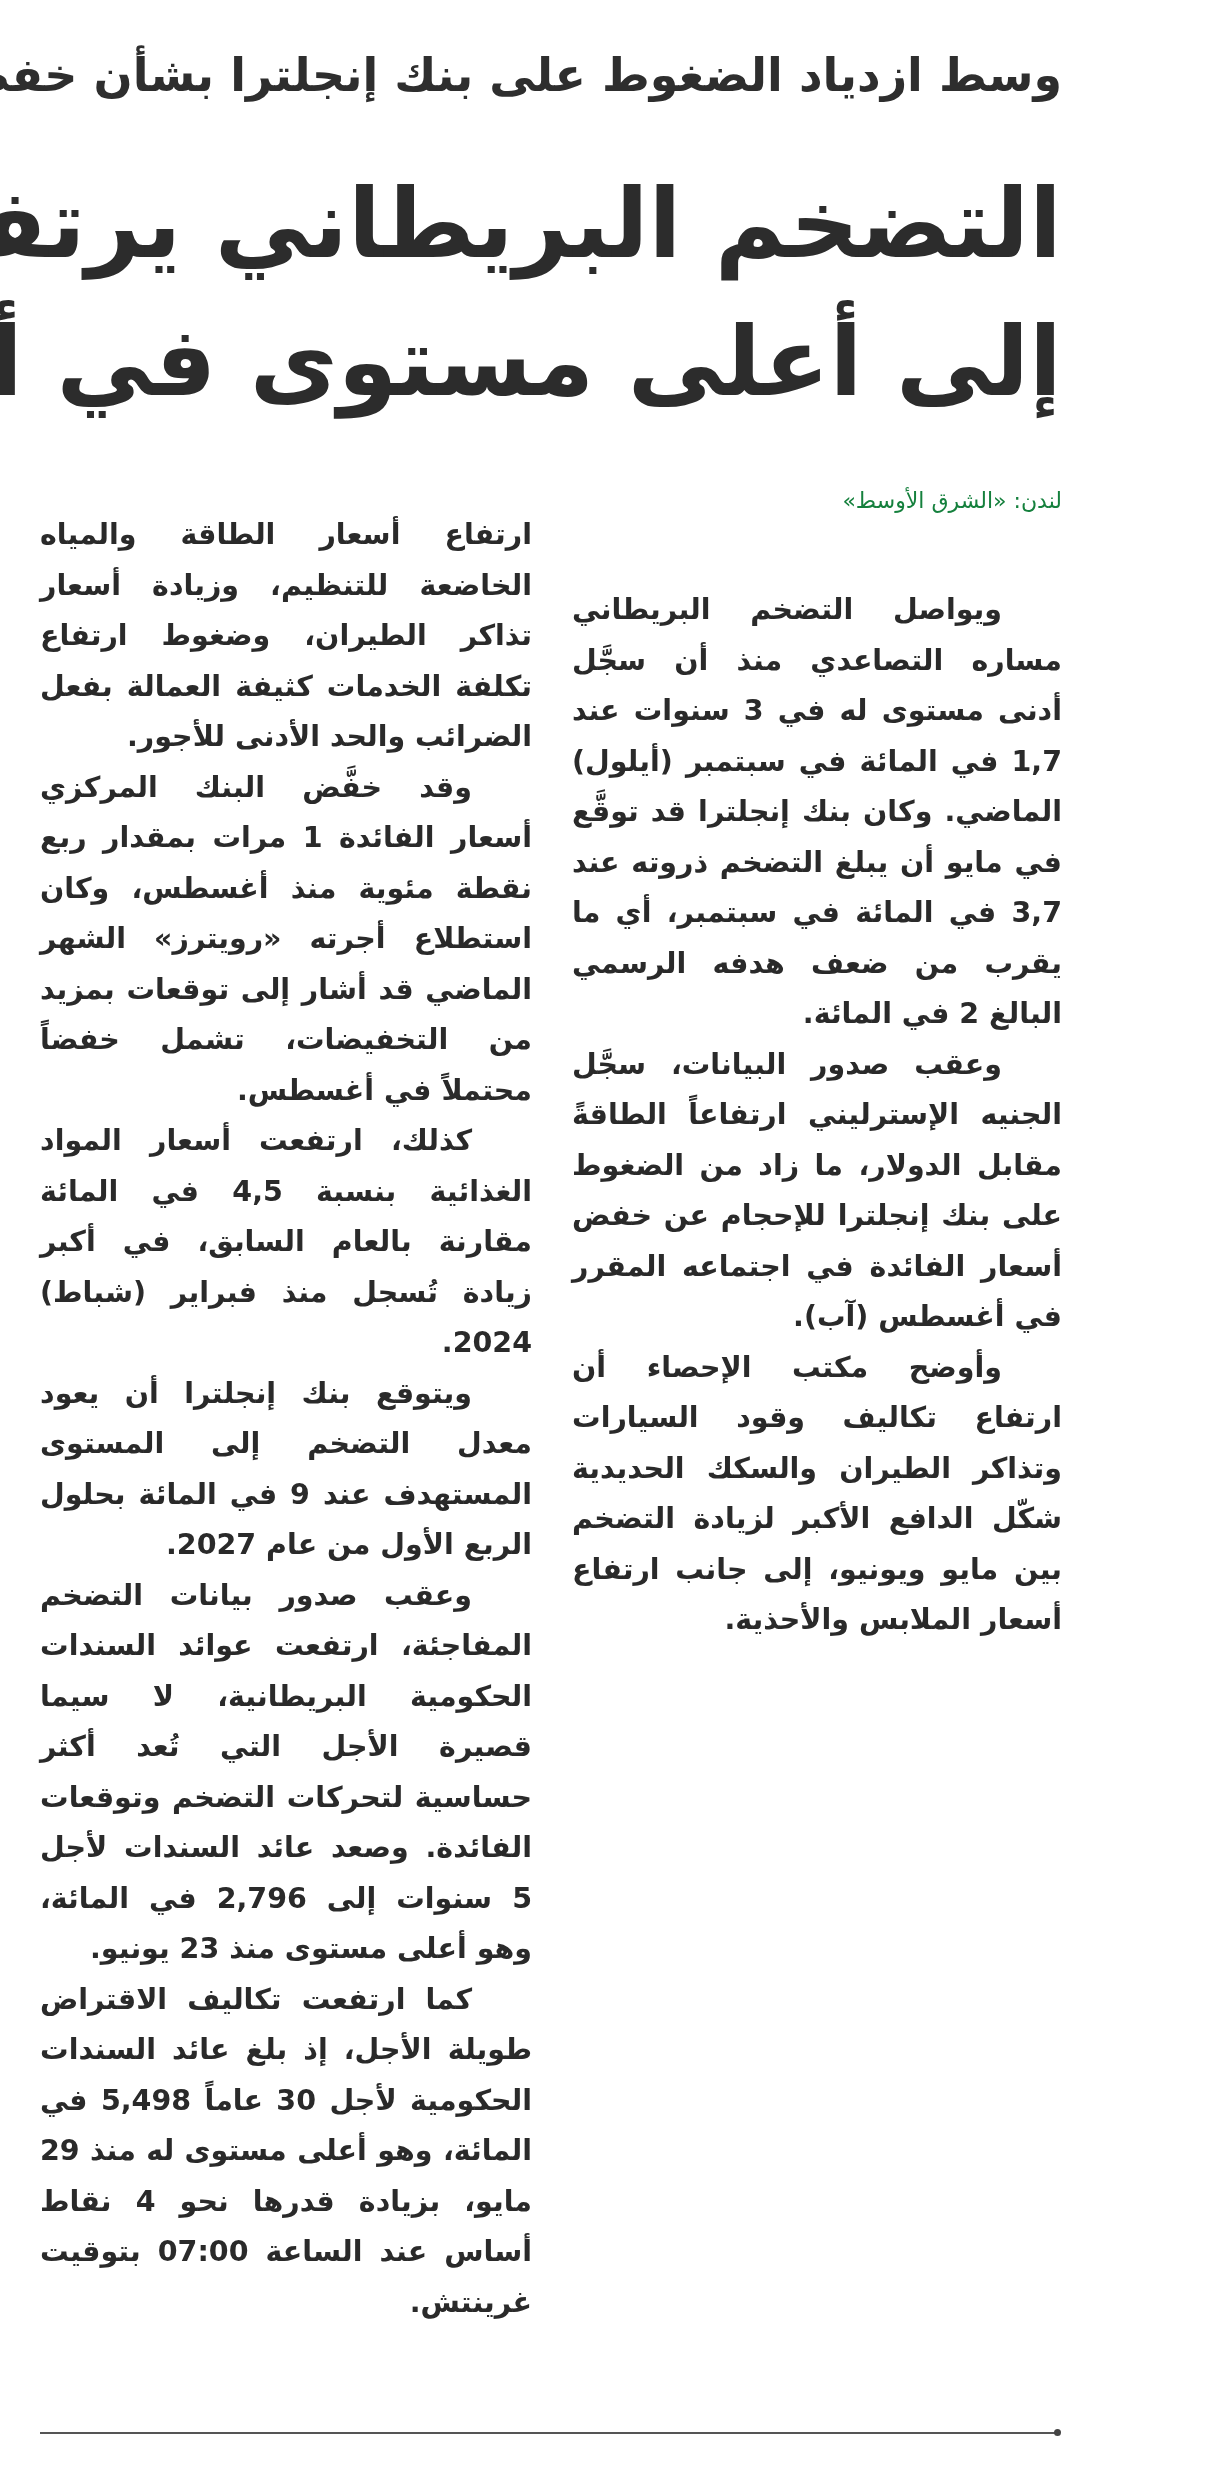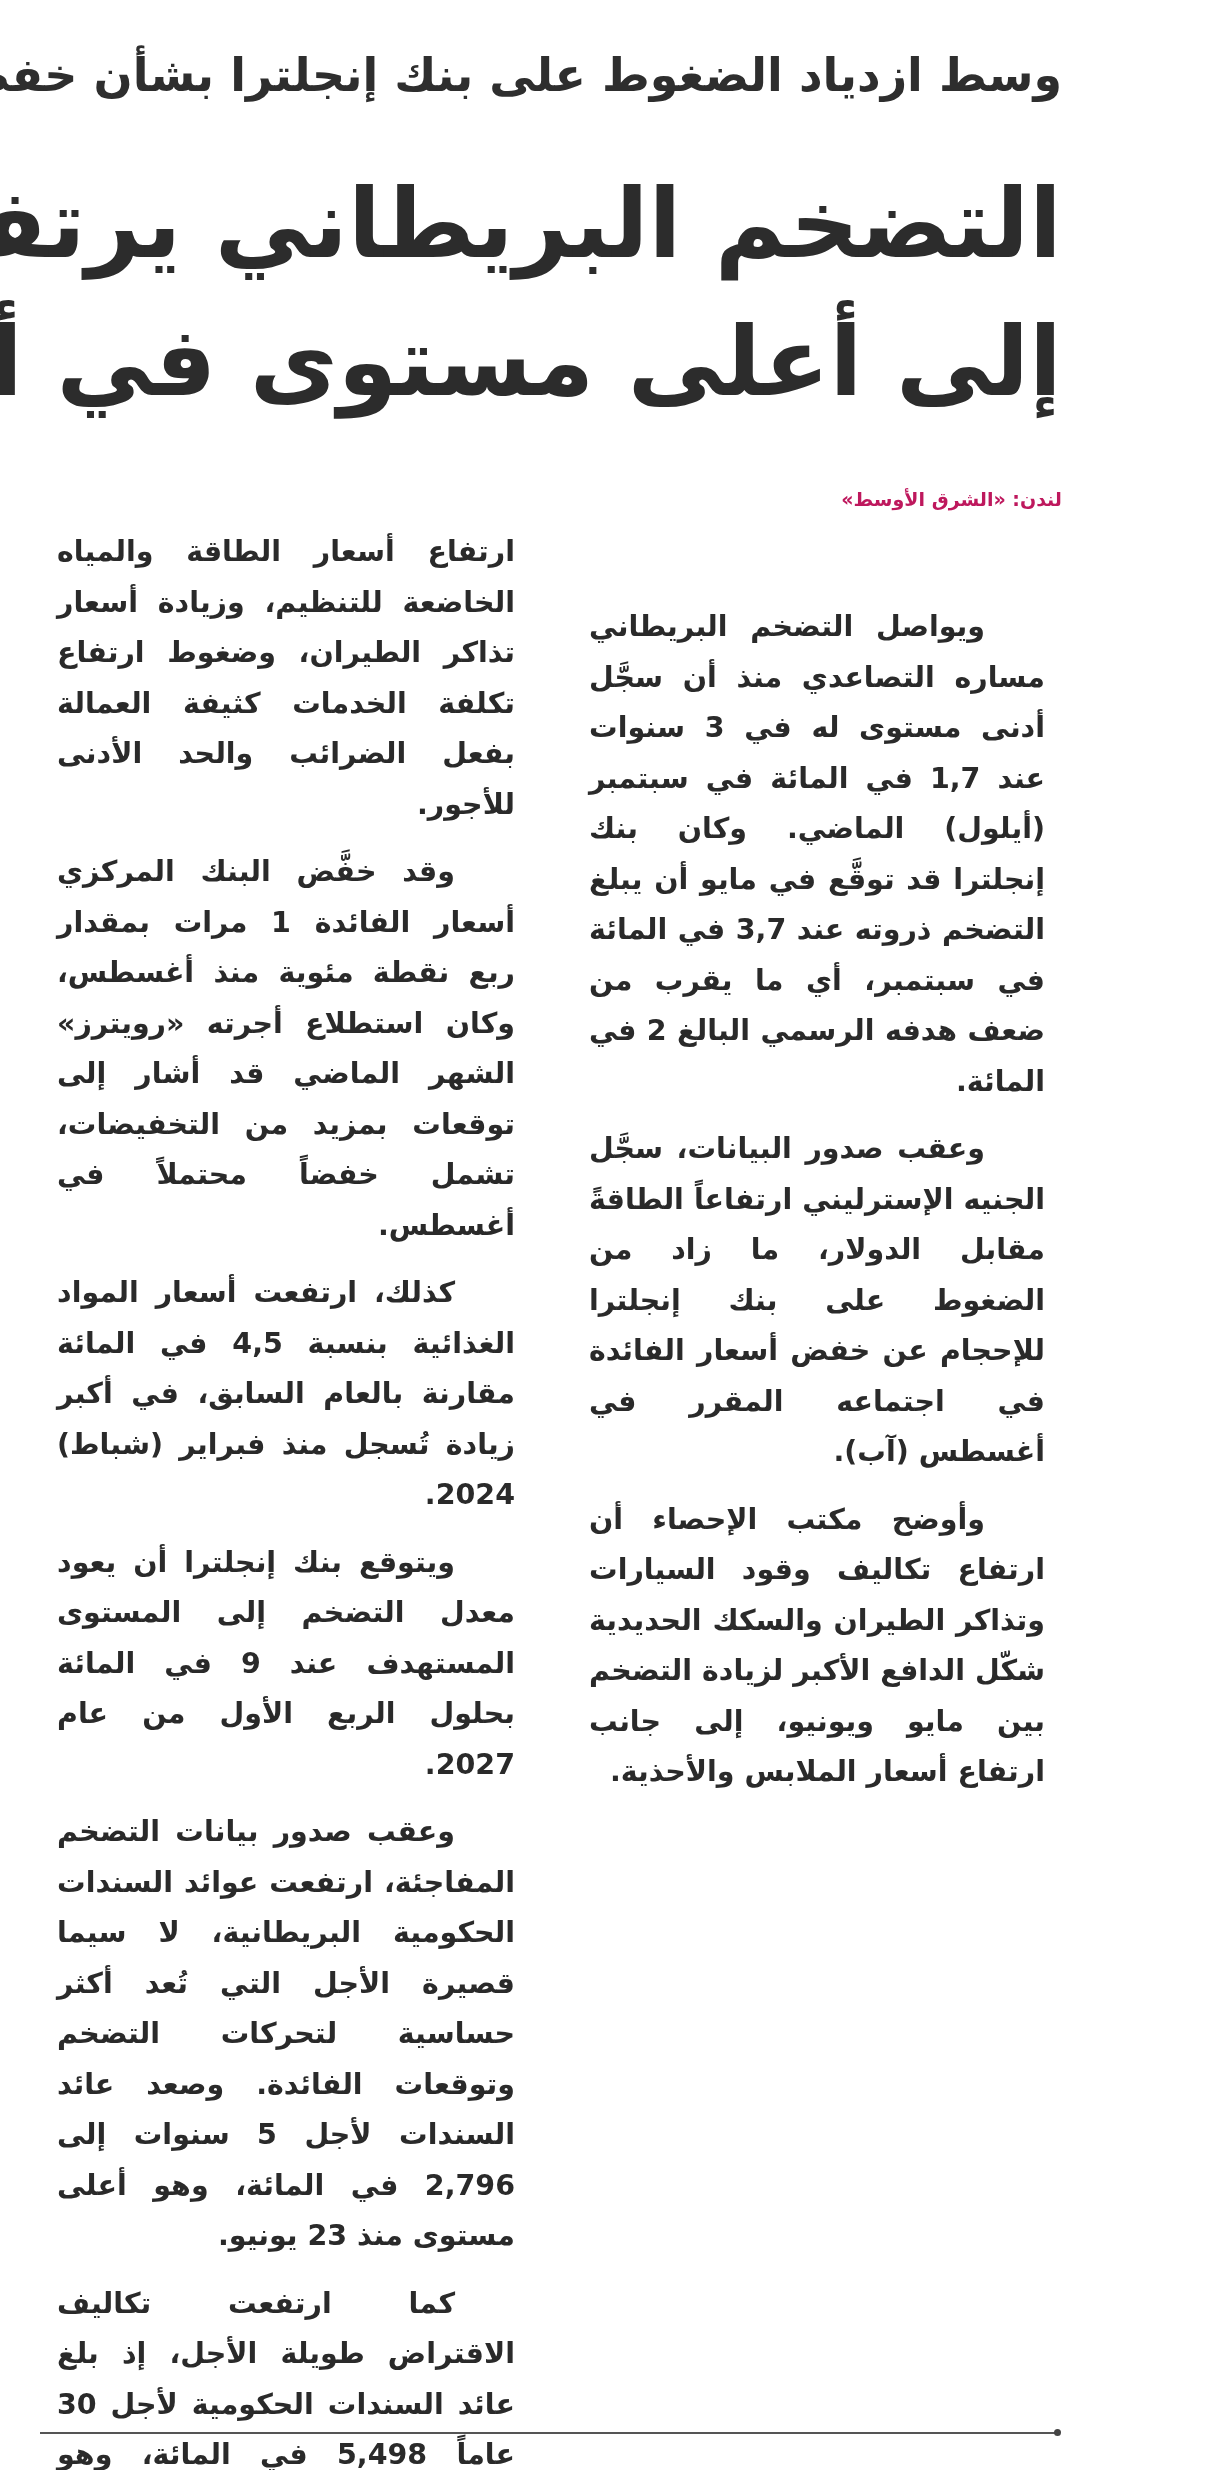--- a/index.html
+++ b/index.html
@@ -18,31 +18,31 @@
     color: #2e2e2e;
   }
   .headline {
     position: absolute; right: 0; top: 155px; width: 1022px;
     font-size: 96px; font-weight: bold; line-height: 138px;
     text-align: right; letter-spacing: -3px; color: #2c2c2c;
   }
   .headline .hl-line { display: block; white-space: nowrap; }
   .byline {
     position: absolute; right: 0; top: 488px; width: 480px;
-    font-size: 19px; font-weight: bold; text-align: right; color: #be185d;
+    font-size: 22px; font-weight: normal; text-align: right; color: #15803d;
   }
   .col {
     position: absolute; top: 0;
     font-size: 28.5px; line-height: 50.5px; font-weight: bold;
     text-align: justify; text-align-last: right;
     color: #2a2a2a;
   }
   .col-right { right: 0; width: 490px; top: 585px; }
   .col-left { right: 530px; width: 492px; top: 510px; }
-  .col p { margin: 17px; text-indent: 0; }
+  .col p { margin: 0; text-indent: 0; }
   .col p.indent { text-indent: 60px; }
   .bottom-rule {
     position: absolute; left: 0; width: 1018px; top: 2432px;
     height: 2px; background: #555555;
   }
   .rule-dot {
     position: absolute; left: 1014px; top: 2429px; width: 7px; height: 7px;
     border-radius: 50%; background: #444444;
   }
 </style>

